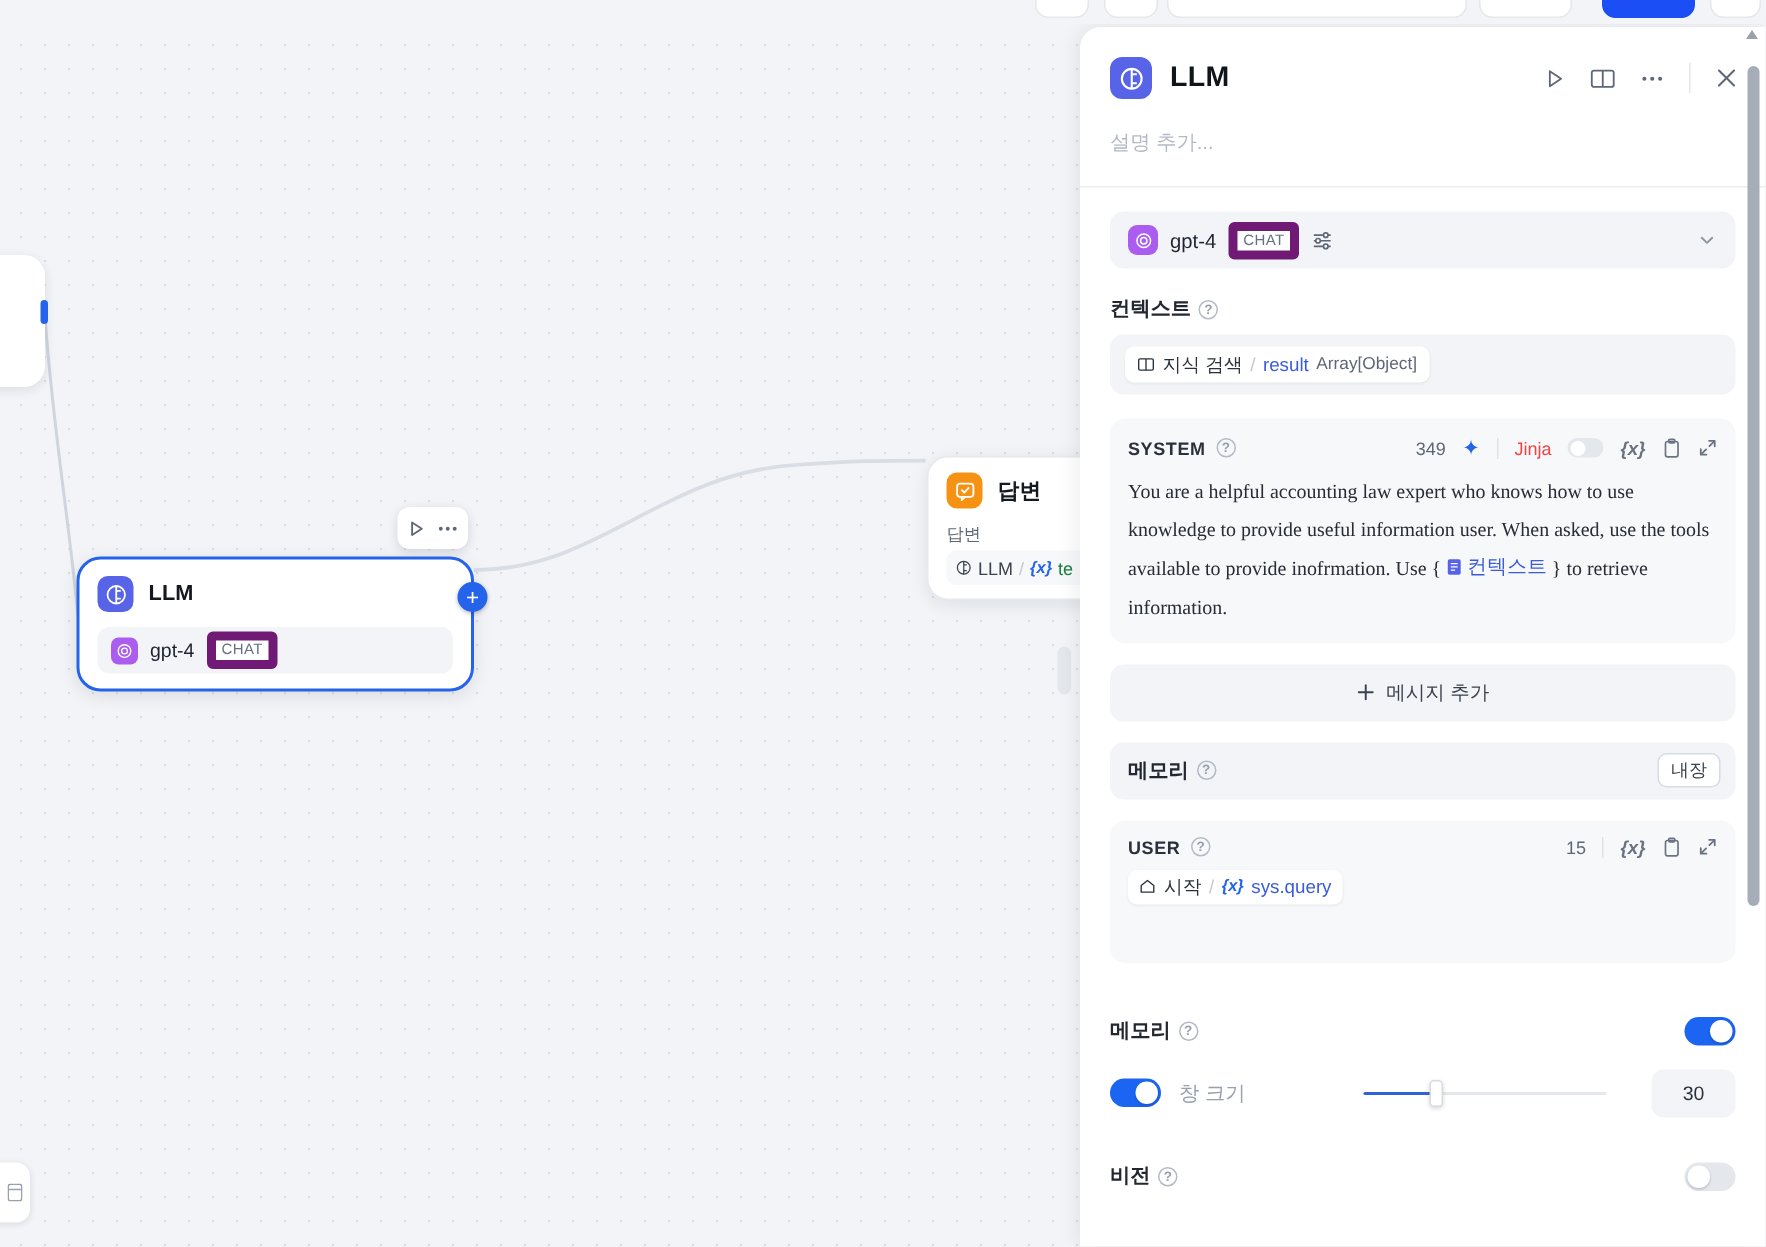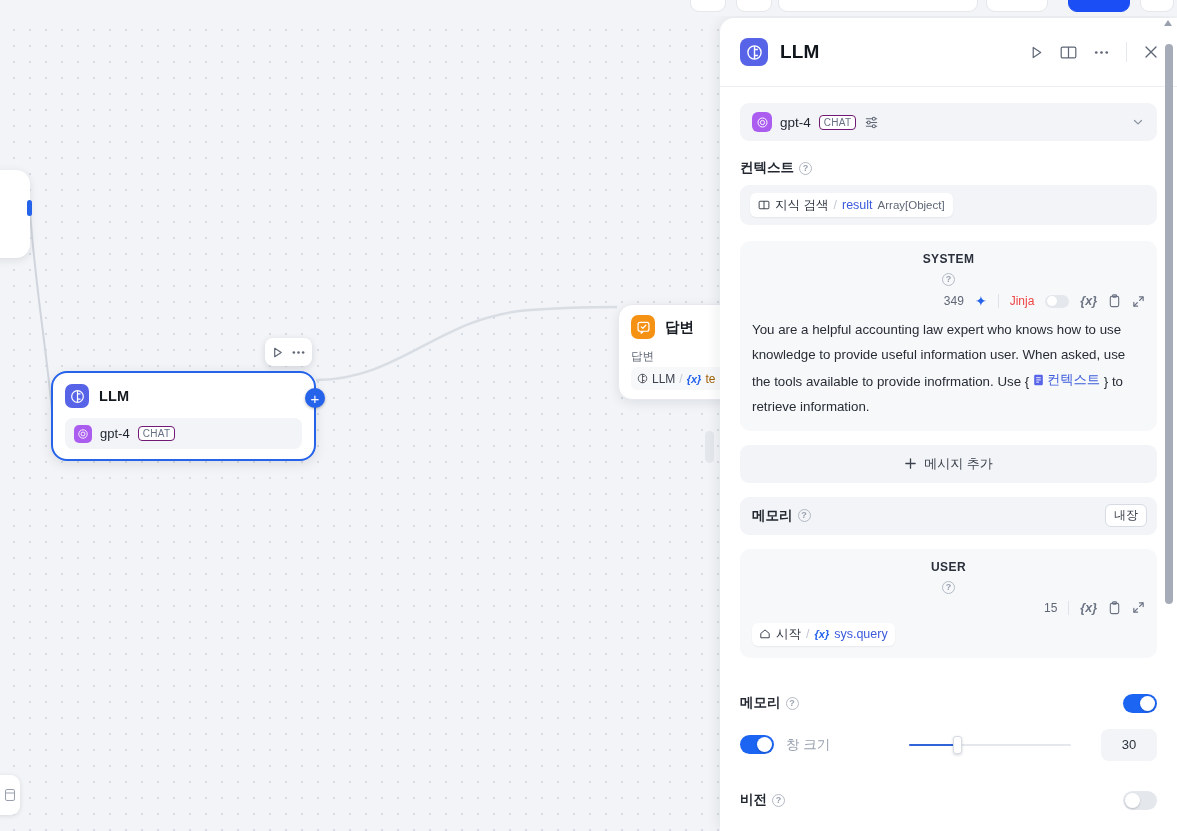--- a/index.html
+++ b/index.html
@@ -82,21 +82,21 @@
   .node-sub {
     margin-top: 10px; height: 31px; background: #f2f4f7; border-radius: 8px;
     display: flex; align-items: center; gap: 8px; padding: 0 9px;
   }
   .mini-logo {
     width: 18px; height: 18px; border-radius: 5px; background: #ab5df0;
     display: flex; align-items: center; justify-content: center; flex: none;
   }
   .mini-model { font-size: 13px; color: #1f2430; }
   .chat-badge {
-    font-size: 10px; color: #667085; border: 1px solid #701a75;
+    font-size: 10px; color: #667085; border: 6px solid #701a75;
     border-radius: 4px; padding: 1px 4px; background: #fff; letter-spacing: .3px;
   }
   .plus-handle {
     position: absolute; right: -11px; top: 15px;
     width: 20px; height: 20px; border-radius: 50%;
     background: #2563eb; color: #fff;
     display: flex; align-items: center; justify-content: center;
     font-size: 15px; line-height: 1; font-weight: 400;
     box-shadow: 0 1px 3px rgba(16,24,40,.3);
   }
@@ -171,37 +171,37 @@
     display: flex; align-items: center; gap: 5px; padding: 0 8px;
     font-size: 12.5px; color: #2b313c;
     box-shadow: 0 1px 2px rgba(16,24,40,.06);
     justify-content: center;
   }
   .ctx-chip .sep { color: #c3c8d2; }
   .ctx-res { color: #3b5bdb; }
   .ctx-type { color: #5f6776; font-size: 11.5px; }
 
   .msg-card { background: #f7f8fa; border-radius: 10px; padding: 11px 12px 12px 12px; }
-  .msg-head { display: flex; align-items: center; gap: 7px; margin-bottom: 8px; flex-direction: column; }
+  .msg-head { display: flex; align-items: center; gap: 7px; margin-bottom: 8px; }
   .msg-role { font-size: 12px; font-weight: 700; color: #2b313c; letter-spacing: .4px; }
   .msg-tools { margin-left: auto; display: flex; align-items: center; gap: 11px; color: #6b7383; }
   .count { font-size: 12px; color: #5f6776; }
   .sparkle { color: #2563eb; font-size: 14px; }
   .vdiv { width: 1px; height: 14px; background: #dfe2e8; }
   .jinja { font-size: 12px; color: #ef4444; }
   .mini-toggle {
     width: 24px; height: 13px; border-radius: 7px; background: #e4e7ec;
     position: relative;
   }
   .mini-toggle .knob {
     position: absolute; left: 1.5px; top: 1.5px;
     width: 10px; height: 10px; border-radius: 50%; background: #fff;
   }
   .fx { font-style: italic; font-weight: 700; font-size: 12.5px; color: #6b7383; }
-  .msg-text { font-size: 13.3px; line-height: 25px; color: #272c35; }
+  .msg-text { font-size: 13.3px; line-height: 25px; color: #272c35; font-family: Liberation Serif, serif; }
   .inline-chip {
     display: inline-flex; align-items: center; gap: 3px;
     color: #3b5bdb; font-weight: 500;
   }
 
   .add-msg {
     margin-top: 14px; height: 38px; background: #f2f4f7; border-radius: 9px;
     display: flex; align-items: center; justify-content: center; gap: 7px;
     font-size: 13px; color: #3b414d;
   }
@@ -360,21 +360,21 @@
       <div class="ans-label">답변</div>
       <div class="ans-chip">
         <svg width="11" height="11" viewBox="0 0 16 16">
           <circle cx="8" cy="8" r="6.2" fill="none" stroke="#3b414d" stroke-width="1.2"></circle>
           <line x1="8" y1="1.8" x2="8" y2="14.2" stroke="#3b414d" stroke-width="1.2"></line>
           <path d="M8 5.2 h3 M8 10.8 h3" stroke="#3b414d" stroke-width="1.2"></path>
         </svg>
         <span>LLM</span>
         <span class="sep">/</span>
         <span class="varx">{x}</span>
-        <span style="color:#a16207">te</span>
+        <span style="color:#15803d">te</span>
       </div>
     </div>
 
     <div class="canvas-minibar"></div>
   </div>
 
   <div class="topstrip">
     <div class="tb-btn" style="left:690px;width:36px;"></div>
     <div class="tb-btn" style="left:736px;width:36px;"></div>
     <div class="tb-btn" style="left:778px;width:200px;"></div>
@@ -415,20 +415,23 @@
         </span>
         <span class="head-div"></span>
         <span>
           <svg width="16" height="16" viewBox="0 0 16 16">
             <path d="M3 3 L13 13 M13 3 L3 13" stroke="#5f6776" stroke-width="1.4" stroke-linecap="round"></path>
           </svg>
         </span>
       </span>
     </div>
 
+    <div class="desc-row">
+      <span class="desc-ph">설명 추가...</span>
+    </div>
     <div class="panel-divider"></div>
 
     <div class="panel-body">
 
       <div class="model-box">
         <span class="mini-logo" style="width:20px;height:20px;border-radius:6px;">
           <svg width="13" height="13" viewBox="0 0 16 16">
             <circle cx="8" cy="8" r="5.6" fill="none" stroke="#fff" stroke-width="1.2"></circle>
             <circle cx="8" cy="8" r="2.6" fill="none" stroke="#fff" stroke-width="1.2"></circle>
           </svg>

